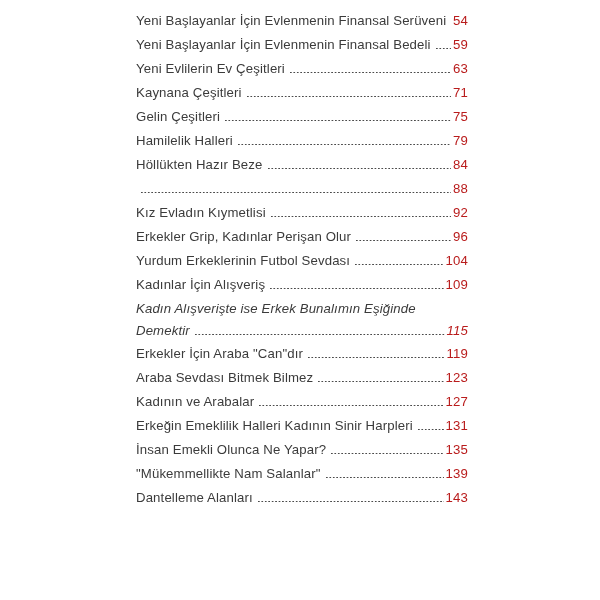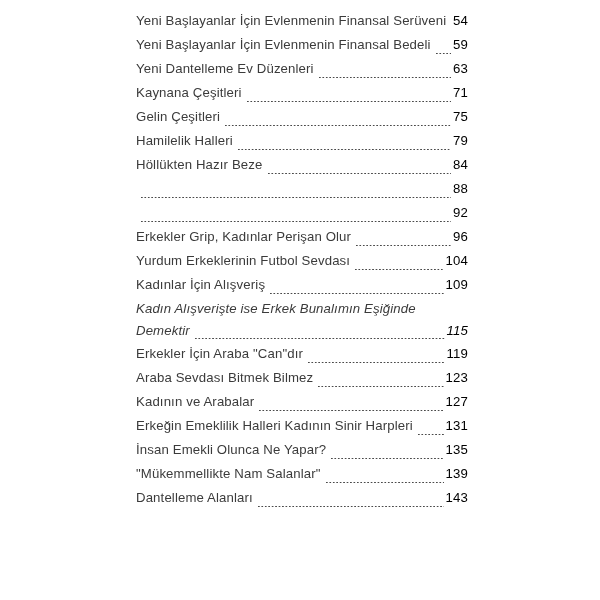--- a/index.html
+++ b/index.html
@@ -45,21 +45,21 @@
 
   
   .toc-entry.wrapped {
     height: 45px;
     line-height: 22px;
     font-style: italic;
   }
 
   .entry-row {
     display: flex;
-    align-items: flex-end;
+    align-items: center;
     width: 100%;
     height: 24px;
     line-height: 24px;
     overflow: hidden;
   }
   .toc-entry.wrapped .entry-row {
     height: 22px;
     line-height: 22px;
   }
   .toc-entry.wrapped .entry-row.first-row {
@@ -92,21 +92,21 @@
     background-image: radial-gradient(circle at 0.7px 0.7px, #4a4a4a 0.72px, rgba(0,0,0,0) 0.9px);
     background-size: 3.45px 1.4px;
     background-repeat: repeat-x;
   }
   .entry-leader.no-leader::before {
     background-image: none;
   }
 
   .entry-page {
     flex: 0 0 auto;
-    color: #000000;
+    color: #b91c1c;
     font-size: 13.2px;
     text-align: right;
     padding-left: 1px;
   }
 
   .entry-gap {
     flex: 0 0 auto;
     width: 4px;
   }
   .entry-gap.tight { width: 0px; }
@@ -127,21 +127,21 @@
       <li class="toc-entry">
         <div class="entry-row">
           <span class="entry-title">Yeni Başlayanlar İçin Evlenmenin Finansal Bedeli</span>
           <span class="entry-gap"></span>
           <span class="entry-leader"></span>
           <span class="entry-page">59</span>
         </div>
       </li>
       <li class="toc-entry">
         <div class="entry-row">
-          <span class="entry-title">Yeni Dantelleme Ev Düzenleri</span>
+          <span class="entry-title">Yeni Evlilerin Ev Çeşitleri</span>
           <span class="entry-gap"></span>
           <span class="entry-leader"></span>
           <span class="entry-page">63</span>
         </div>
       </li>
       <li class="toc-entry">
         <div class="entry-row">
           <span class="entry-title">Kaynana Çeşitleri</span>
           <span class="entry-gap"></span>
           <span class="entry-leader"></span>
@@ -174,20 +174,21 @@
       </li>
       <li class="toc-entry">
         <div class="entry-row">
           <span class="entry-gap"></span>
           <span class="entry-leader"></span>
           <span class="entry-page">88</span>
         </div>
       </li>
       <li class="toc-entry">
         <div class="entry-row">
+          <span class="entry-title">Kız Evladın Kıymetlisi</span>
           <span class="entry-gap"></span>
           <span class="entry-leader"></span>
           <span class="entry-page">92</span>
         </div>
       </li>
       <li class="toc-entry">
         <div class="entry-row">
           <span class="entry-title">Erkekler Grip, Kadınlar Perişan Olur</span>
           <span class="entry-gap"></span>
           <span class="entry-leader"></span>

